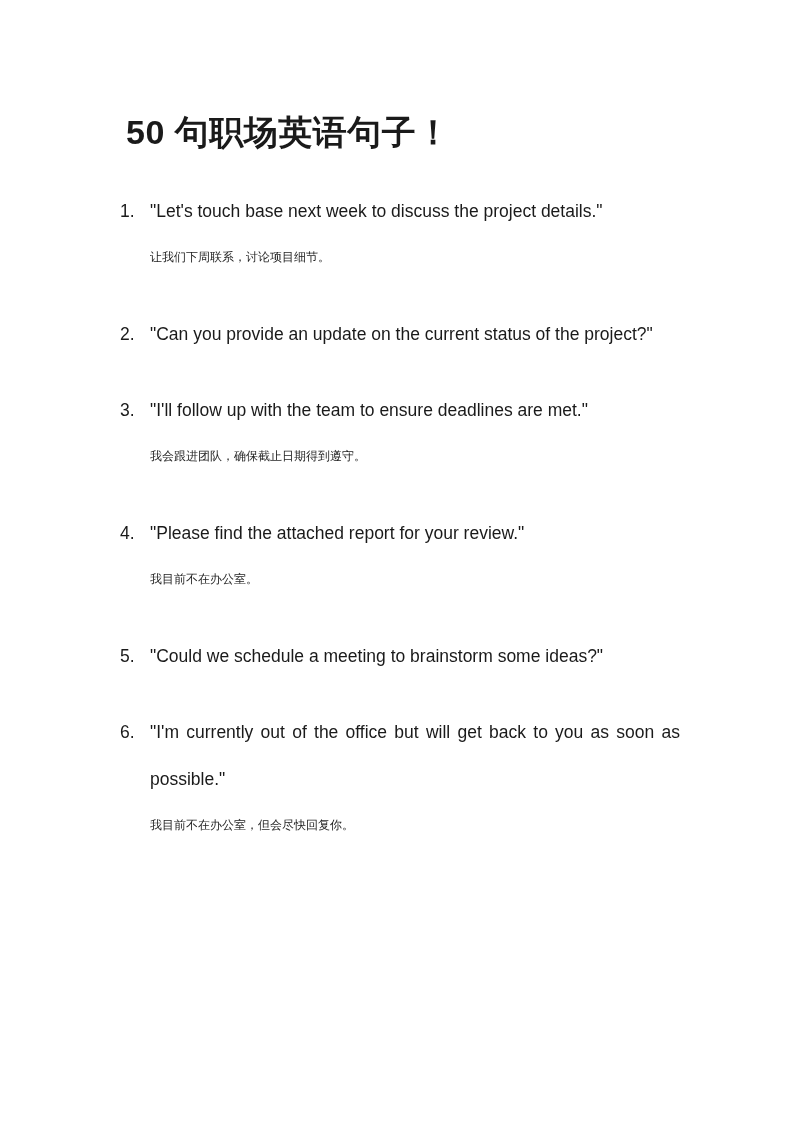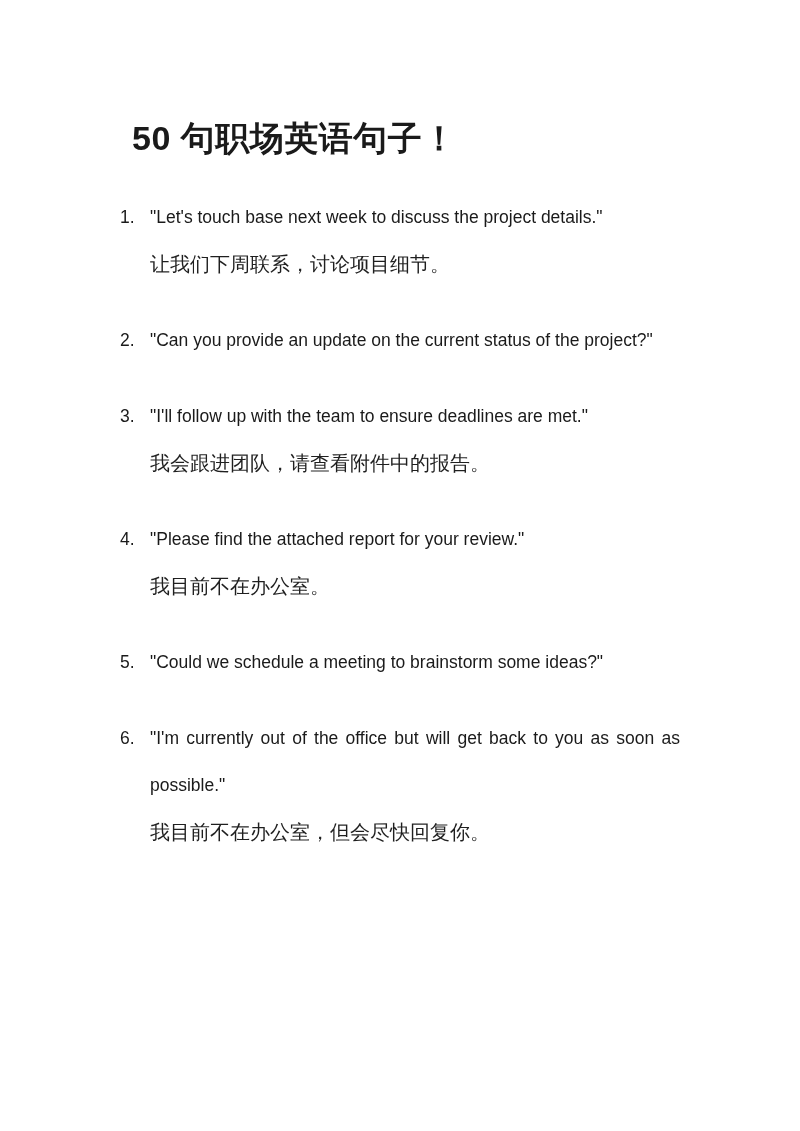--- a/index.html
+++ b/index.html
@@ -16,21 +16,21 @@
   }
   .page {
     position: relative;
     width: 800px;
     height: 1131px;
     background: #ffffff;
     box-sizing: border-box;
     padding: 104px 120px 0 120px;
   }
   .doc-title {
-    margin: 12px;
+    margin: 6px;
     font-size: 34px;
     line-height: 44px;
     font-weight: 700;
     color: #1a1a1a;
     letter-spacing: 0.5px;
     font-family: "Liberation Sans", "DejaVu Sans", sans-serif;
   }
   .items {
     margin: 34px 0 0 0;
     padding: 0;
@@ -55,25 +55,25 @@
   }
   .en-line {
     font-size: 17.5px;
     line-height: 47px;
     text-align: justify;
     text-justify: inter-word;
     color: #1a1a1a;
     font-family: "Liberation Sans", "DejaVu Sans", sans-serif;
   }
   .zh-line {
-    font-size: 20px;
+    font-size: 12px;
     line-height: 47px;
     text-align: left;
     color: #1f1f1f;
-    font-family: Liberation Sans, sans-serif;
+    font-family: Liberation Mono, monospace;
   }
 </style>
 </head>
 <body>
 
 <div class="page">
 
   <h1 class="doc-title">50 句职场英语句子！</h1>
 
   <ol class="items">
@@ -90,21 +90,21 @@
       <span class="item-num">2.</span>
       <div class="item-body">
         <div class="en-line">"Can you provide an update on the current status of the project?"</div>
       </div>
     </li>
 
     <li class="item">
       <span class="item-num">3.</span>
       <div class="item-body">
         <div class="en-line">"I'll follow up with the team to ensure deadlines are met."</div>
-        <div class="zh-line">我会跟进团队，请查看附件中的报告。</div>
+        <div class="zh-line">我会跟进团队，确保截止日期得到遵守。</div>
       </div>
     </li>
 
     <li class="item">
       <span class="item-num">4.</span>
       <div class="item-body">
         <div class="en-line">"Please find the attached report for your review."</div>
         <div class="zh-line">我目前不在办公室。</div>
       </div>
     </li>

